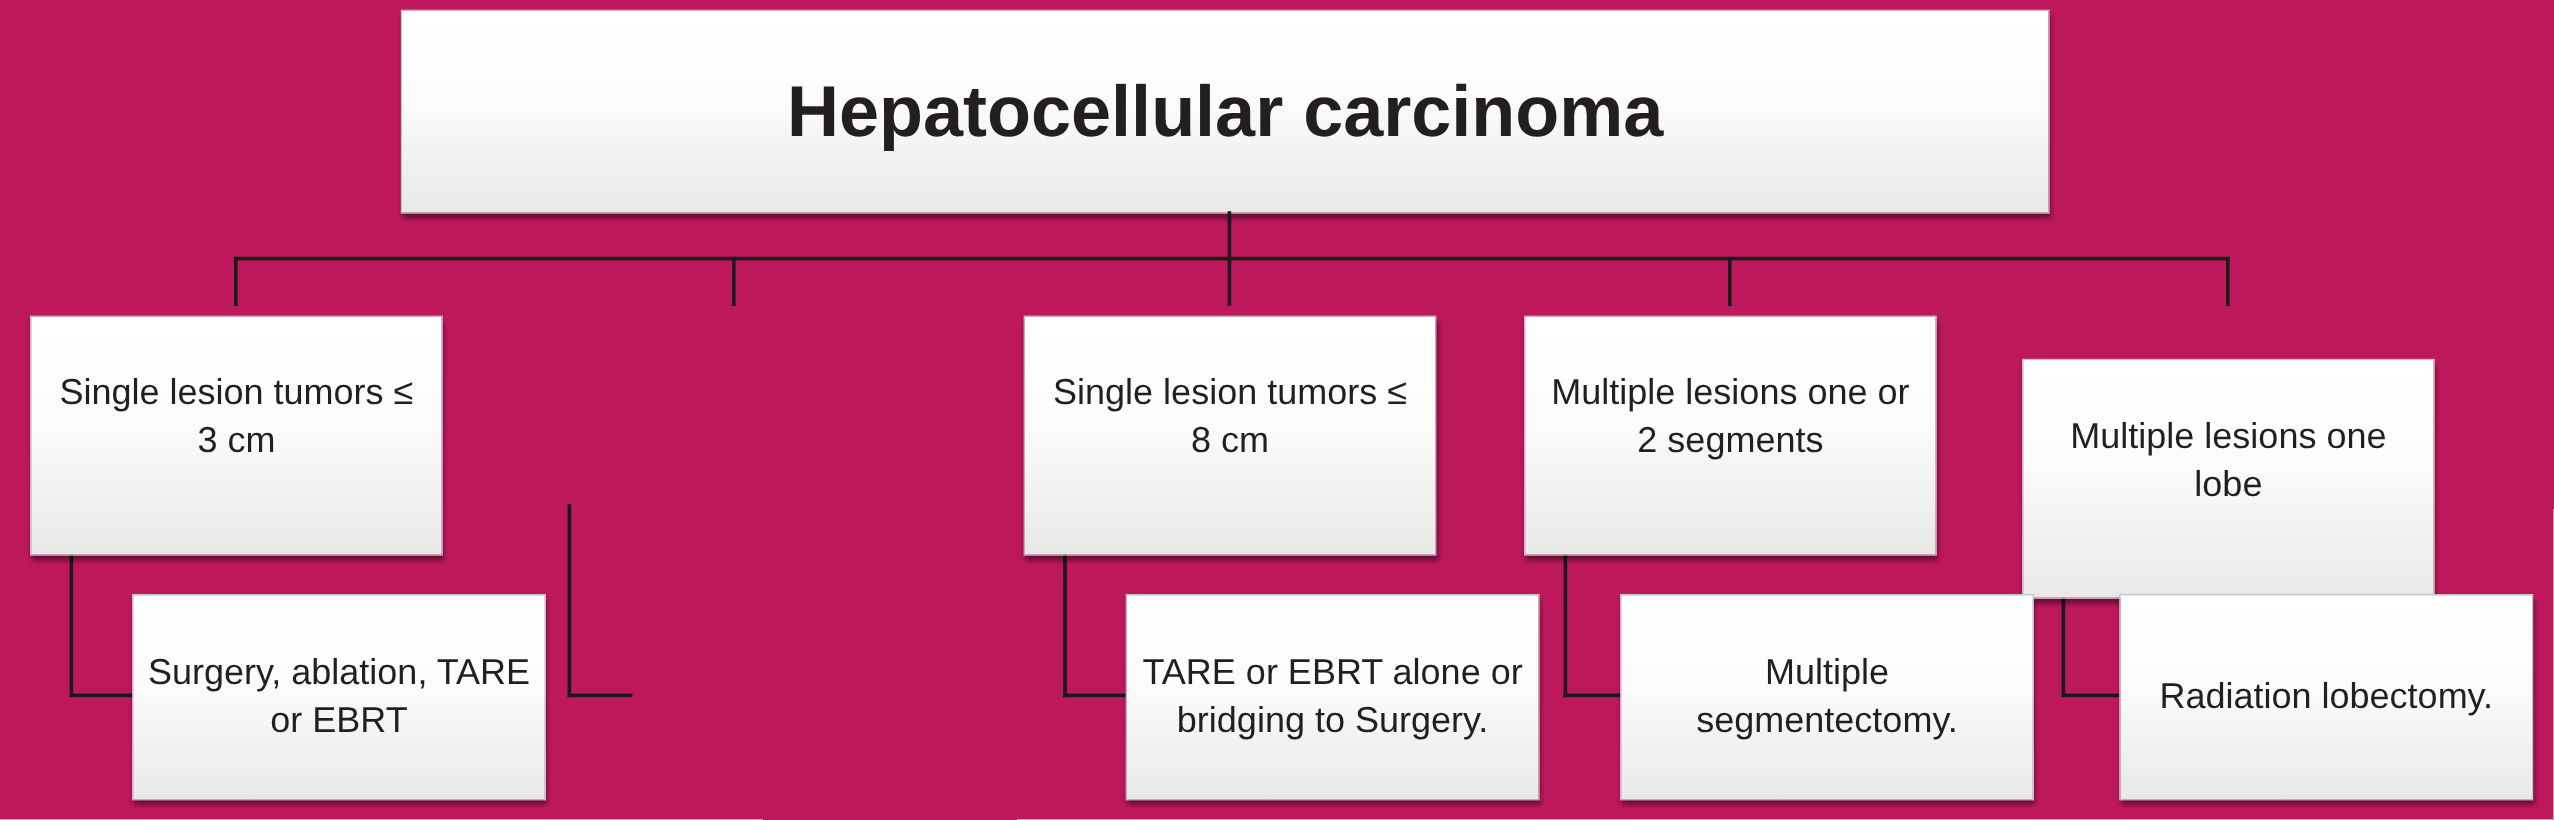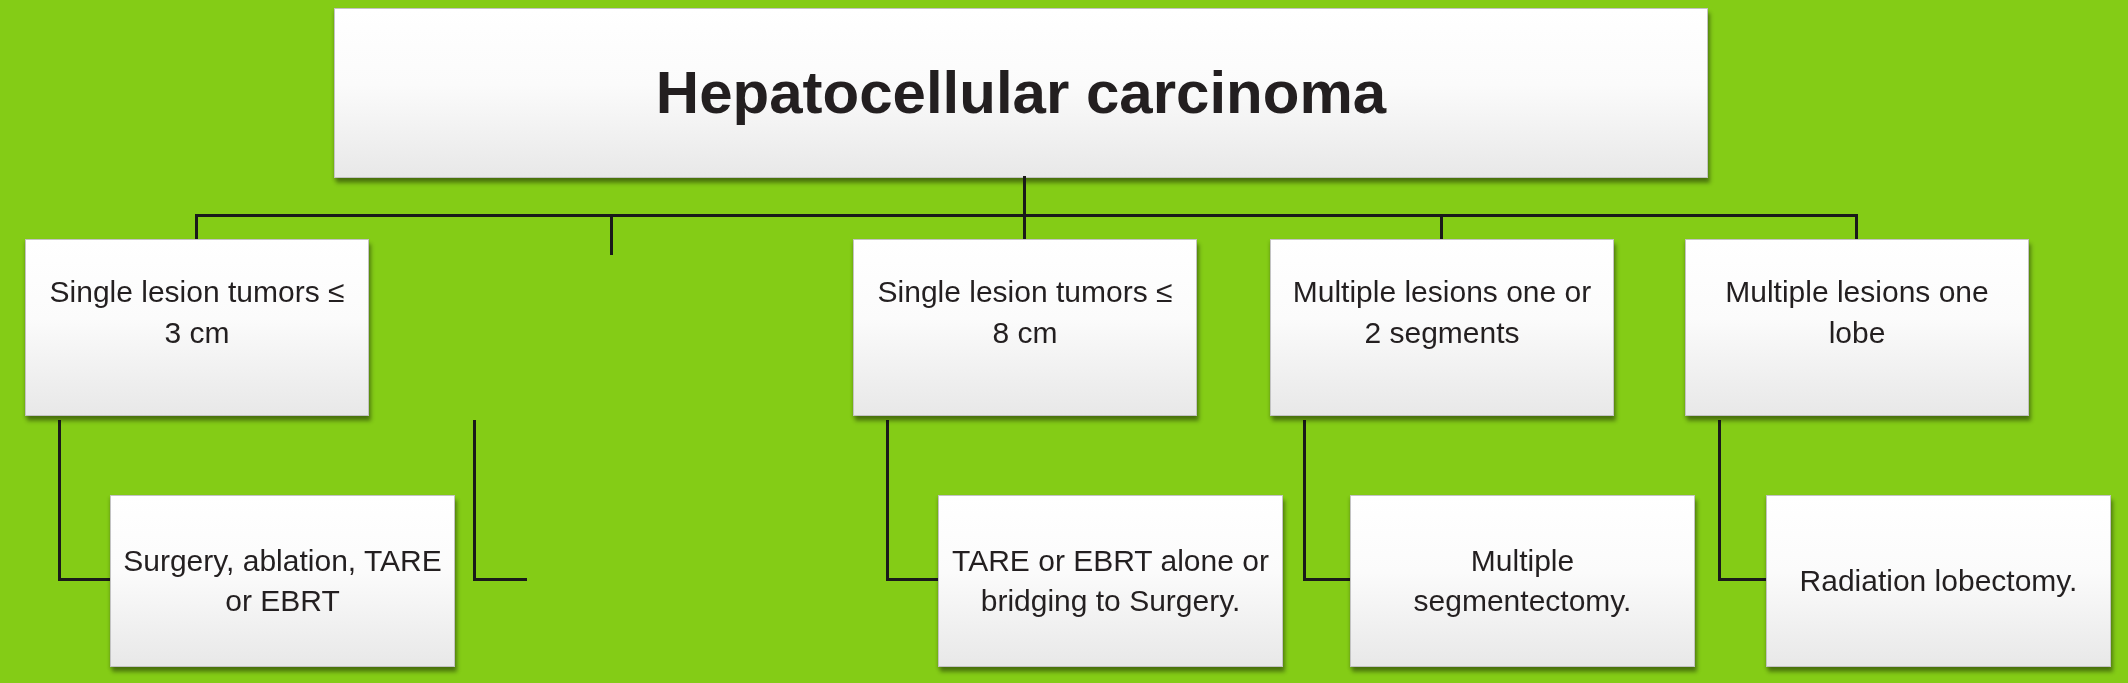--- a/index.html
+++ b/index.html
@@ -12,21 +12,21 @@
   html, body {
     margin: 0;
     padding: 0;
     background: #ffffff;
     font-family: "Liberation Sans", "DejaVu Sans", sans-serif;
   }
   .canvas {
     position: relative;
     width: 2128px;
     height: 683px;
-    background: #84cc16;
+    background: #be185d;
     overflow: hidden;
   }
   .node {
     position: absolute;
     box-sizing: border-box;
     background: linear-gradient(180deg, var(--box-top) 0%, #fbfbfb 45%, var(--box-bottom) 100%);
     border: 1px solid var(--box-border);
     box-shadow: 2px 5px 4px rgba(0,0,0,0.38), -1px 2px 3px rgba(0,0,0,0.12);
     display: flex;
     align-items: center;
@@ -42,21 +42,21 @@
   }
   .root-node {
     left: 334px; top: 8px; width: 1374px; height: 170px;
   }
   .root-node .node-label {
     font-size: 60px;
     font-weight: bold;
     line-height: 1.1;
   }
   .branch-node {
-    top: 239px; width: 344px; height: 177px;
+    top: 263px; width: 344px; height: 200px;
   }
   .branch-node .node-label { padding-bottom: 30px; }
   .leaf-node {
     top: 495px; width: 345px; height: 172px;
   }
   .line {
     position: absolute;
     background: var(--line);
   }
 </style>
@@ -95,21 +95,21 @@
 3 cm</div>
   </div>
   <div class="node branch-node" style="left:853px;">
     <div class="node-label">Single lesion tumors ≤
 8 cm</div>
   </div>
   <div class="node branch-node" style="left:1270px;justify-content:center;">
     <div class="node-label">Multiple lesions one or
 2 segments</div>
   </div>
-  <div class="node branch-node" style="left:1685px;">
+  <div class="node branch-node" style="left:1685px;margin-top:36px;">
     <div class="node-label">Multiple lesions one
 lobe</div>
   </div>
 
   <div class="node leaf-node" style="left:110px;">
     <div class="node-label">Surgery, ablation, TARE
 or EBRT</div>
   </div>
   <div class="node leaf-node" style="left:938px;">
     <div class="node-label">TARE or EBRT alone or

